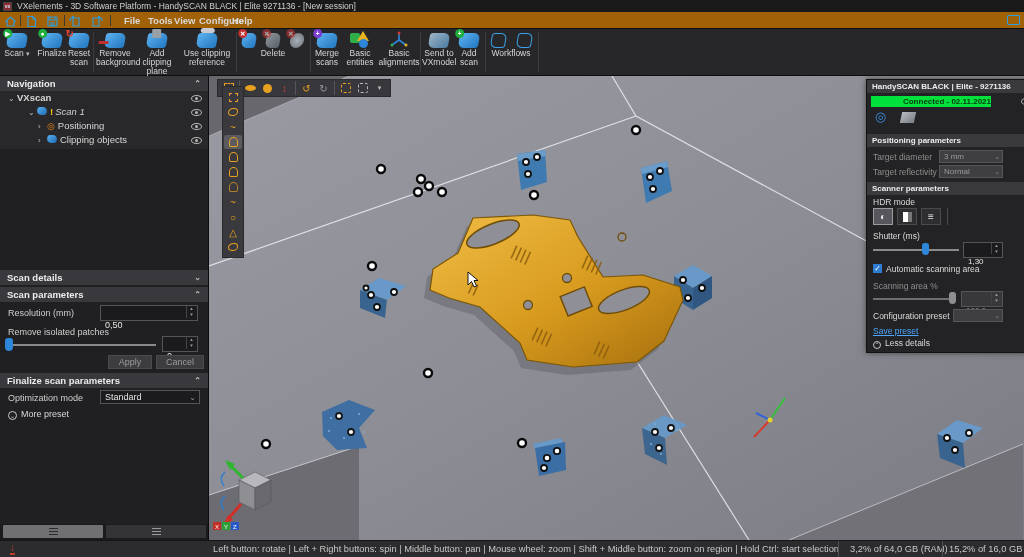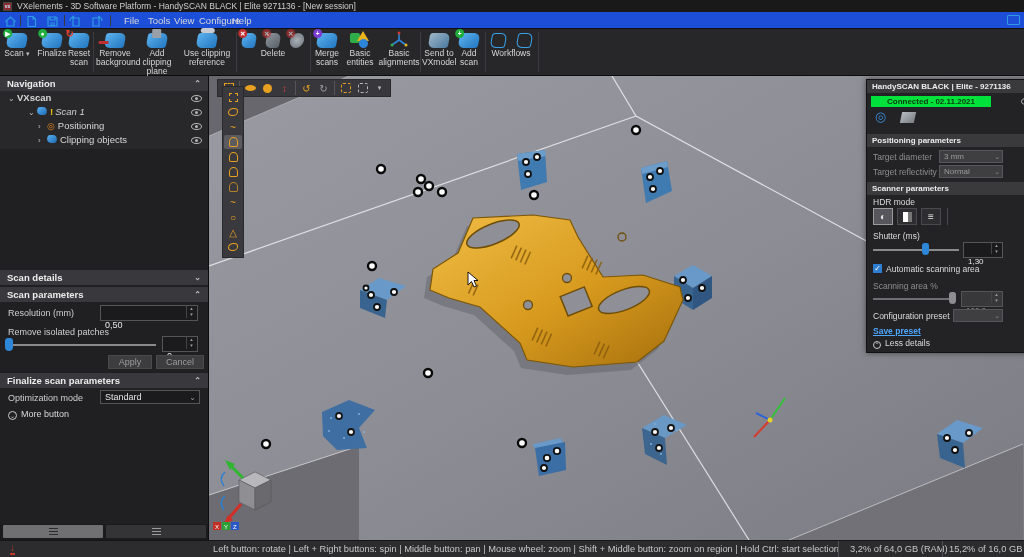--- a/index.html
+++ b/index.html
@@ -7,21 +7,21 @@
     font-family:"Liberation Sans", sans-serif; -webkit-font-smoothing:antialiased; }
   .abs { position:absolute; }
 
   
   #titlebar { position:relative; height:12px; background:#191919; color:#cfcfcf; font-size:8.5px; line-height:12px; }
   #app-logo { position:absolute; left:3px; top:2px; width:9px; height:9px; background:#8c2c2c; border:1px solid #444;
     color:#cfe2ff; font-size:5px; line-height:7px; text-align:center; font-weight:bold; }
   #title-text { position:absolute; left:17px; top:0; white-space:nowrap; }
 
   
-  #menubar { position:relative; height:17px; background:#1d4ed8; border-bottom:1px solid #101010; }
+  #menubar { position:relative; height:17px; background:#a16207; border-bottom:1px solid #101010;font-weight:bold; }
   .qi { position:absolute; top:2px; width:13px; height:13px; }
   .qi svg { width:13px; height:13px; stroke:#2e9ae0; fill:none; stroke-width:1.2; }
   .msep { position:absolute; top:3px; width:1px; height:11px; background:#3a3a3a; }
   .menu-item { position:absolute; top:0; height:17px; line-height:17px; color:#d8d8d8; font-size:9.5px; padding:0 4px; }
   #screen-icon { position:absolute; right:4px; top:3px; width:13px; height:10px; border:1px solid #2e9ae0; border-radius:1px; }
 
   
   #toolbar { position:relative; height:47px; background:#27272a; border-bottom:1px solid #0d0d0d; }
   .tbtn { position:absolute; top:2px; text-align:center; color:#d6d6d6; font-size:8.5px; line-height:9px; }
   .tbtn .lab { margin-top:1px; }
@@ -100,21 +100,21 @@
   .rp-hdr .chev { float:right; font-size:7px; color:#bbb; }
   .rp-lbl { position:absolute; left:6px; color:#dcdcdc; font-size:8.5px; }
   .rp-lbl.dis { color:#8e8e8e; }
   .rp-sel { position:absolute; height:13px; background:#3f3f42; border:1px solid #55555a; color:#9a9a9a;
     font-size:8px; padding:1px 10px 0 4px; }
   .rp-sel .sc { position:absolute; right:2px; top:2px; font-size:7px; color:#8a8a8a; }
   .hdrbtn { position:absolute; top:128px; width:20px; height:17px; background:#2e2e31; border:1px solid #4a4a4e;
     display:flex; align-items:center; justify-content:center; color:#e2e2e2; font-size:10px; }
   .hdrbtn.sel { background:#56565c; border-color:#9a9a9a; }
   .chkbox { position:absolute; width:9px; height:9px; background:#2d7dd2; color:#fff; font-size:8px; line-height:9px; text-align:center; }
-  #save-preset { position:absolute; left:6px; top:246px; color:#4da6ff; font-size:8.5px; text-decoration:underline;font-weight:bold; }
+  #save-preset { position:absolute; left:6px; top:246px; color:#4da6ff; font-size:8.5px; text-decoration:underline; }
 
   
   #statusbar { position:relative; height:17px; background:#2c2c2f; border-top:1px solid #161616; color:#c8c8c8; font-size:9.3px; }
   #dl-icon { position:absolute; left:10px; top:2px; color:#c0392b; font-size:10px; line-height:10px; border-bottom:2px solid #c0392b; }
   #hints { position:absolute; left:213px; top:0; line-height:16px; white-space:nowrap; }
   #ram-seg { position:absolute; left:838px; top:0; height:17px; line-height:16px; padding-left:7px; border-left:1px solid #505054; }
   #ram-bar { position:absolute; left:2px; top:3px; width:4px; height:11px; background:#3fba54; }
   #gpu-seg { position:absolute; left:942px; top:0; height:17px; line-height:16px; padding-left:4px; border-left:1px solid #505054; }
   #gpu-bar { position:absolute; left:2px; top:3px; width:15px; height:11px; background:#2a56c6; }
   #gpu-seg span, #ram-seg span { position:relative; }
@@ -303,21 +303,21 @@
     <div class="gbtn" style="left:156px;top:279px;width:48px">Cancel</div>
 
     <div class="hdr" style="top:297px">
       <span>Finalize scan parameters</span><span class="chev">⌃</span>
     </div>
     <span class="lbl abs" style="left:8px;top:317px">Optimization mode</span>
     <div class="selbox" style="left:100px;top:314px;width:100px">
       <span>Standard</span><span class="sc">⌄</span>
     </div>
     <div class="abs" style="left:8px;top:333px;color:#d8d8d8;font-size:9px">
-      <span class="circ-link">⌄</span><span>More button</span>
+      <span class="circ-link">⌄</span><span>More preset</span>
     </div>
 
     <div id="bottom-tabs">
       <div class="btab" style="left:3px;width:100px;background:#707072">
           <span class="tree-glyph"></span>
         </div>
       <div class="btab" style="left:106px;width:100px;background:#343437">
           <span class="list-glyph"></span>
         </div>
     </div>
@@ -579,21 +579,21 @@
         </div>
     </div>
 
     <span id="vp-collapse">›</span>
     <span id="vp-window"></span>
 
     <div id="right-panel">
       <div class="rp-hdr">
         <span>HandySCAN BLACK | Elite - 9271136</span><span class="chev">⌃</span>
       </div>
-      <div class="abs" style="left:4px;top:16px;width:120px;height:11px;background:#00e13b;color:#063;color:#073a12;font-size:8px;line-height:11px;text-align:center;font-weight:bold">Connected - 02.11.2021</div>
+      <div class="abs" style="left:4px;top:16px;width:120px;height:11px;background:#00e13b;color:#063;color:#073a12;font-size:8px;line-height:11px;text-align:right;font-weight:bold">Connected - 02.11.2021</div>
       <span class="eye" style="right:5px;top:18px;position:absolute"></span>
 
       <span class="abs" style="left:8px;top:29px;color:#3a8ede;font-size:13px">◎</span>
       <span class="abs" style="left:34px;top:32px;width:14px;height:11px;background:linear-gradient(135deg,#b8bcc2,#787d84);transform:skewX(-12deg)"></span>
 
       <div class="rp-hdr" style="top:54px">
         <span>Positioning parameters</span><span class="chev">⌃</span>
       </div>
       <span class="rp-lbl dis" style="top:72px">Target diameter</span>
       <div class="rp-sel" style="left:72px;top:70px;width:64px">

